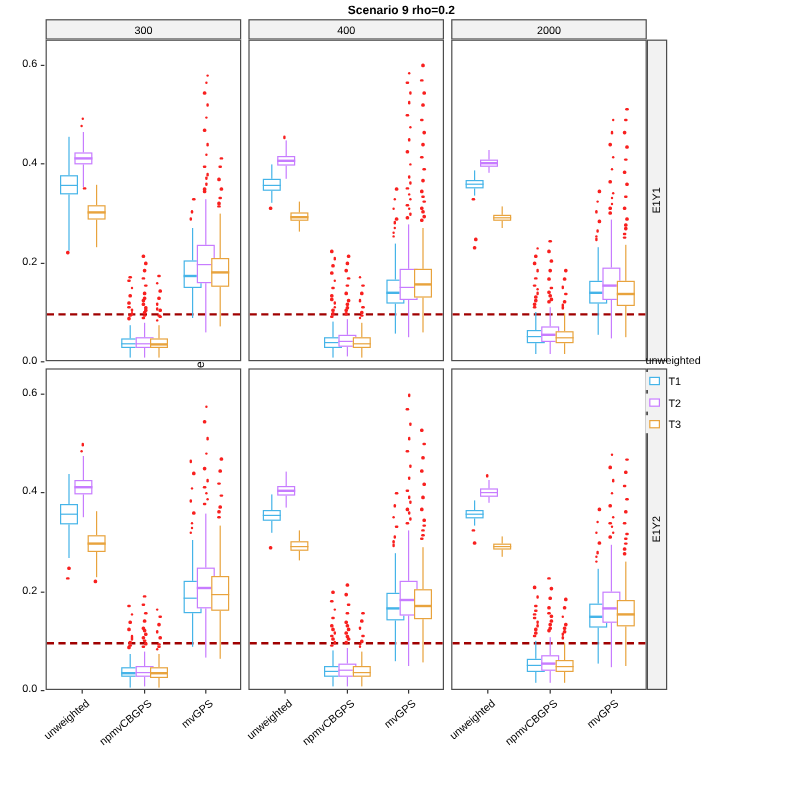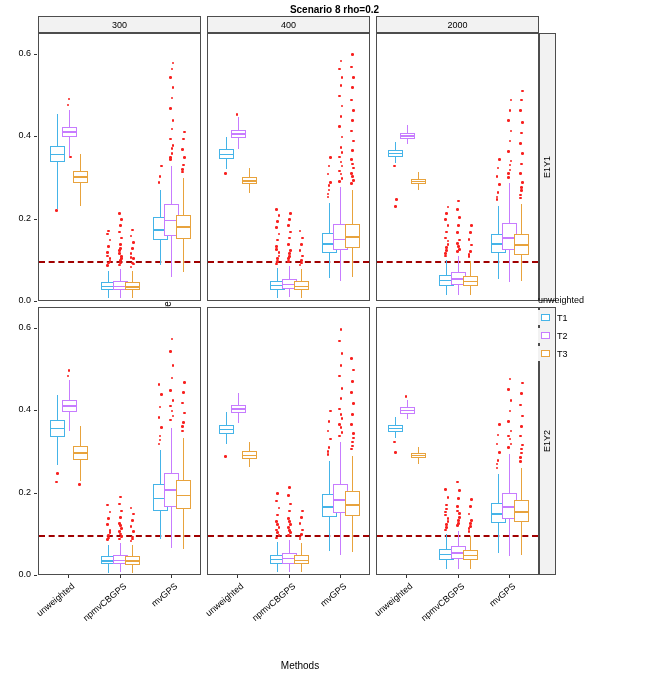--- a/index.html
+++ b/index.html
@@ -175,23 +175,22 @@
     height: 2.6px;
     border-radius: 50%;
     background: #f8201f;
   }
 </style>
 </head>
 <body>
 
 <div id="root">
 
-  <div class="title">Scenario 8 rho=0.2</div>
+  <div class="title">Scenario 9 rho=0.2</div>
   <div class="ylab">average absolute weighted correlations between exposures and covariates</div>
-  <div class="xlab">Methods</div>
 
   <div id="plot-area">
       <div class="strip-top" style="left: 38px; top: 16px; width: 163px;">300</div>
       <div class="strip-top" style="left: 207px; top: 16px; width: 163px;">400</div>
       <div class="strip-top" style="left: 376px; top: 16px; width: 163px;">2000</div>
       <div class="strip-right" style="left: 539px; top: 33px; height: 268px;">
         <span>E1Y1</span>
       </div>
       <div class="strip-right" style="left: 539px; top: 307px; height: 268px;">
         <span>E1Y2</span>

